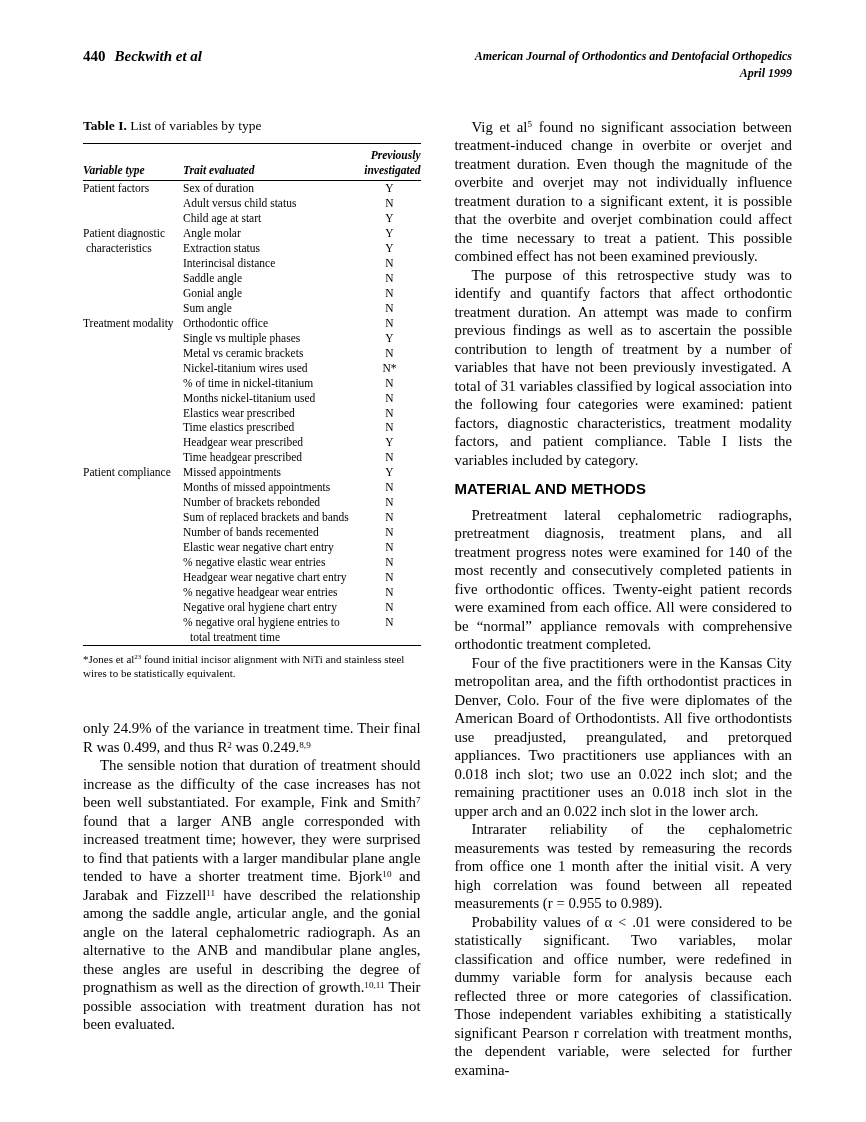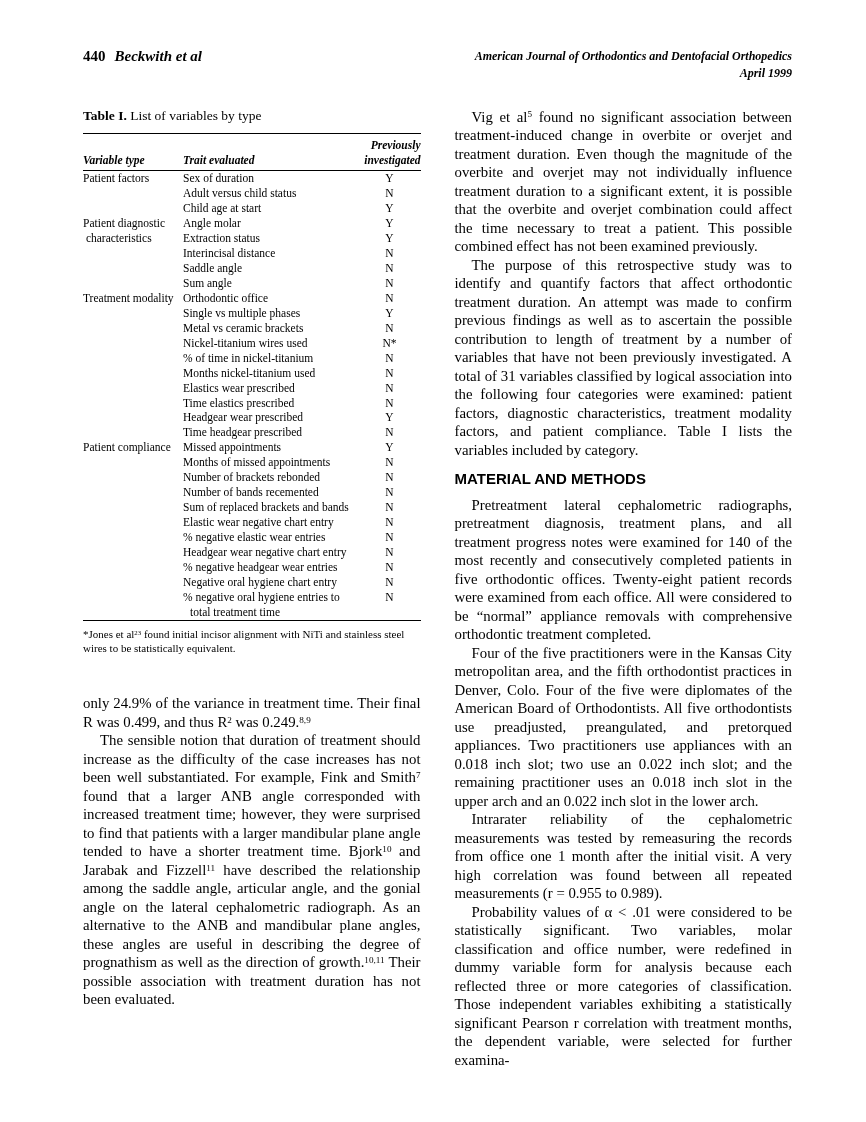--- a/index.html
+++ b/index.html
@@ -15,21 +15,21 @@
     overflow: hidden;
   }
   
   .page-header { display: flex; justify-content: space-between; align-items: flex-start; }
   .header-left { font-size: 15px; white-space: nowrap; }
   .page-number { font-weight: bold; margin-right: 9px; }
   .authors { font-weight: bold; font-style: italic; }
   .header-right { text-align: right; font-size: 12px; font-weight: bold; font-style: italic; line-height: 1.4; }
 
   
-  .columns { display: flex; gap: 34px; margin-top: 26px; }
+  .columns { display: flex; gap: 34px; margin-top: 36px; }
   .col { flex: 1; min-width: 0; }
 
   
   .table-caption { font-size: 13.5px; margin-bottom: 9px; }
   .caption-label { font-weight: bold; }
   .variables-table {
     width: 100%;
     border-collapse: collapse;
     border-top: 1.2px solid #000;
     border-bottom: 1.2px solid #000;
@@ -129,20 +129,25 @@
                 <td class="col-trait">Interincisal distance</td>
                 <td class="col-prev">N</td>
               </tr>
               <tr>
                 <td class="col-type"></td>
                 <td class="col-trait">Saddle angle</td>
                 <td class="col-prev">N</td>
               </tr>
               <tr>
                 <td class="col-type"></td>
+                <td class="col-trait">Gonial angle</td>
+                <td class="col-prev">N</td>
+              </tr>
+              <tr>
+                <td class="col-type"></td>
                 <td class="col-trait">Sum angle</td>
                 <td class="col-prev">N</td>
               </tr>
               <tr>
                 <td class="col-type">Treatment modality</td>
                 <td class="col-trait">Orthodontic office</td>
                 <td class="col-prev">N</td>
               </tr>
               <tr>
                 <td class="col-type"></td>
@@ -199,26 +204,26 @@
                 <td class="col-trait">Months of missed appointments</td>
                 <td class="col-prev">N</td>
               </tr>
               <tr>
                 <td class="col-type"></td>
                 <td class="col-trait">Number of brackets rebonded</td>
                 <td class="col-prev">N</td>
               </tr>
               <tr>
                 <td class="col-type"></td>
+                <td class="col-trait">Sum of replaced brackets and bands</td>
+                <td class="col-prev">N</td>
+              </tr>
+              <tr>
+                <td class="col-type"></td>
                 <td class="col-trait">Number of bands recemented</td>
-                <td class="col-prev">N</td>
-              </tr>
-              <tr>
-                <td class="col-type"></td>
-                <td class="col-trait">Sum of replaced brackets and bands</td>
                 <td class="col-prev">N</td>
               </tr>
               <tr>
                 <td class="col-type"></td>
                 <td class="col-trait">Elastic wear negative chart entry</td>
                 <td class="col-prev">N</td>
               </tr>
               <tr>
                 <td class="col-type"></td>
                 <td class="col-trait">% negative elastic wear entries</td>

